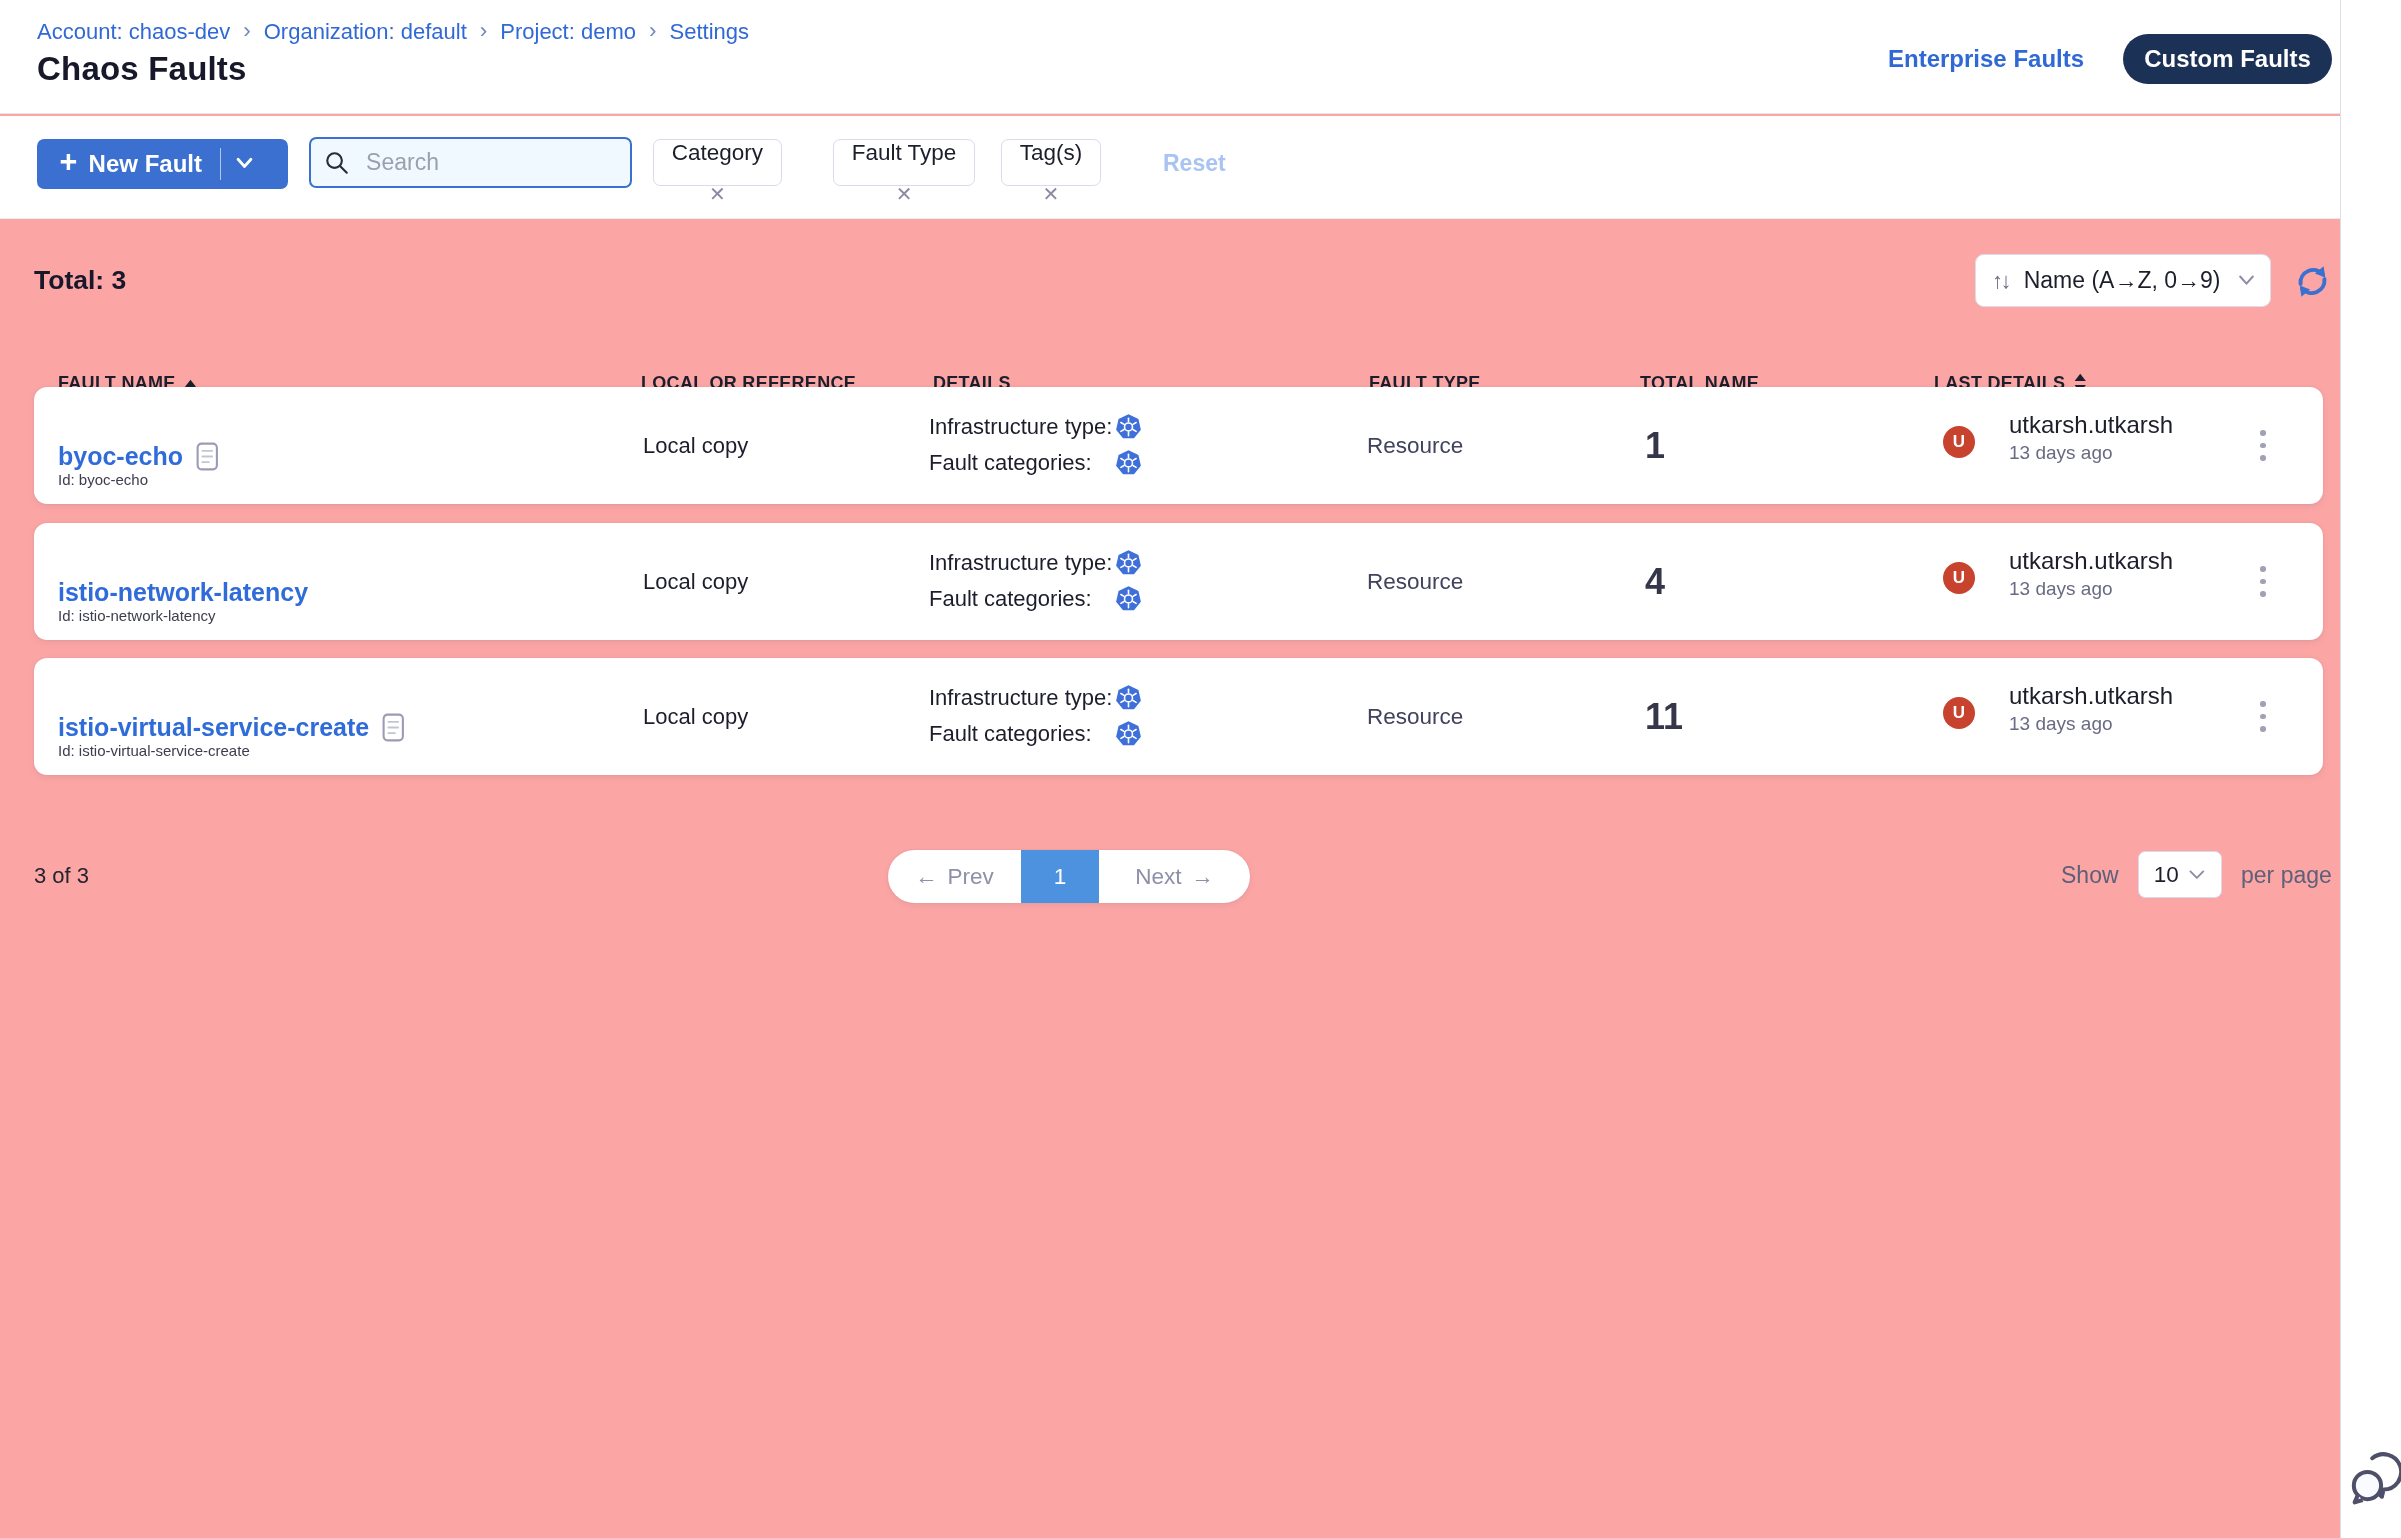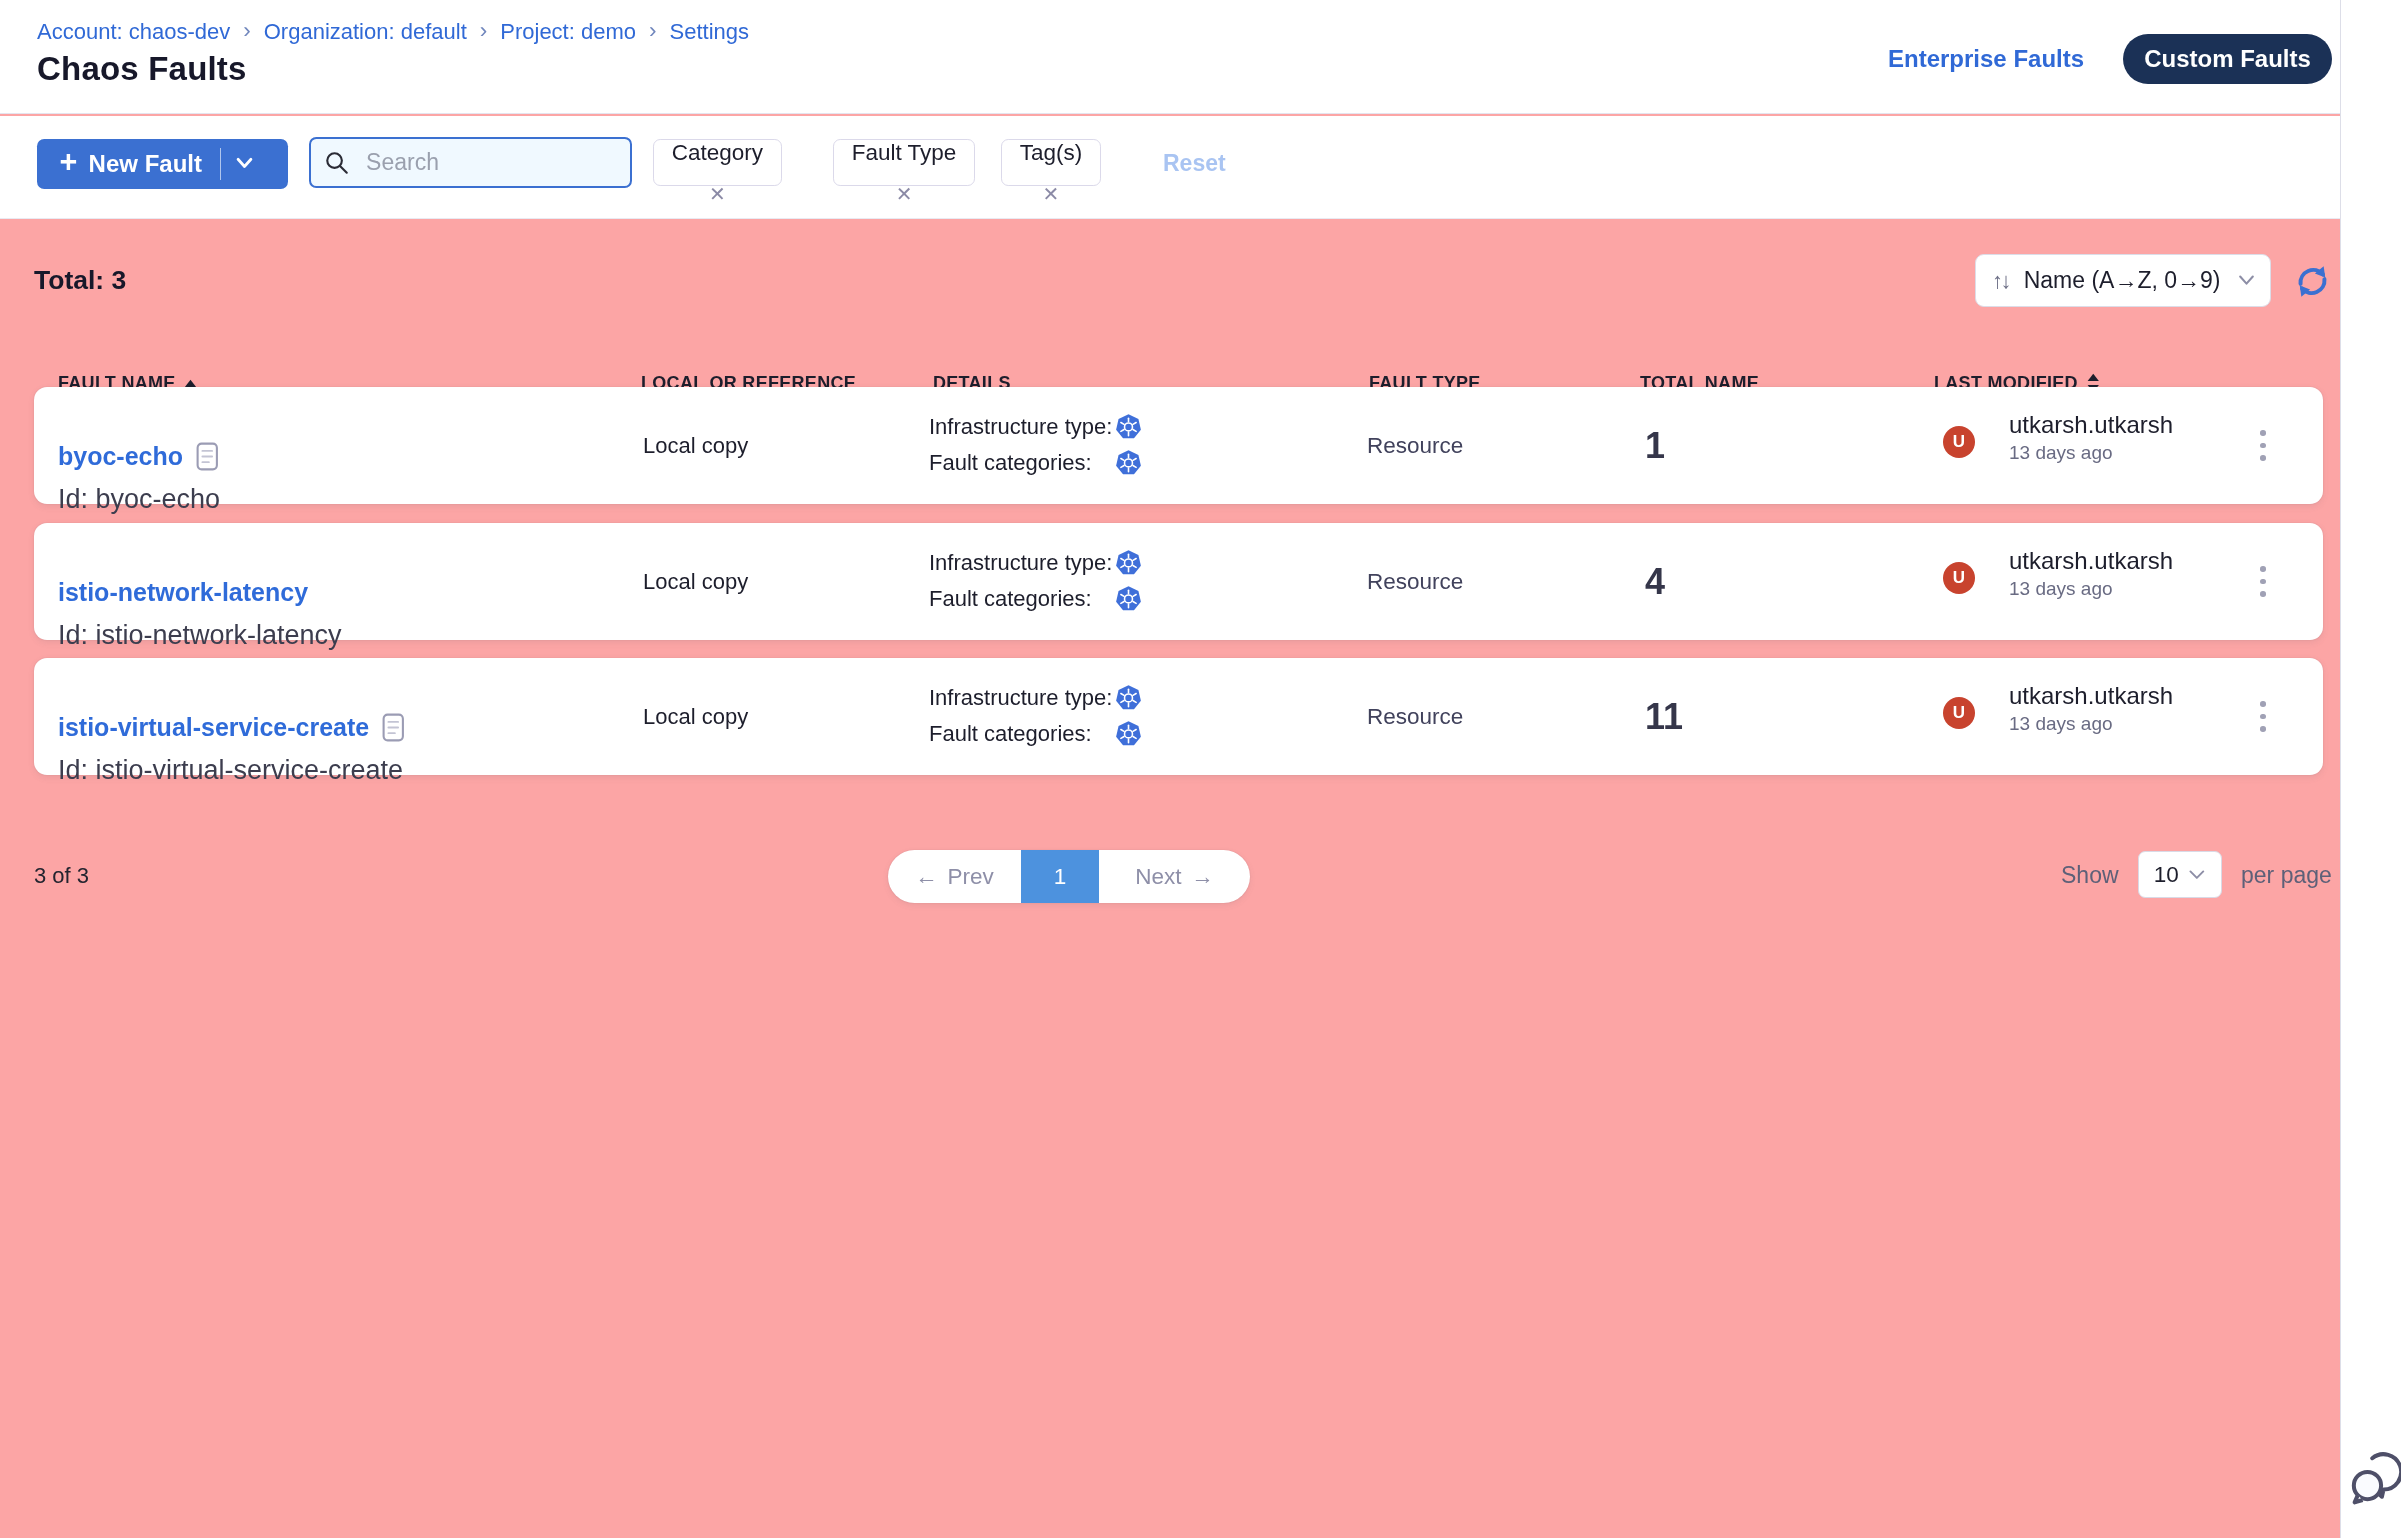--- a/index.html
+++ b/index.html
@@ -93,21 +93,21 @@
   .row-card {
     position: absolute; left: 34px; width: 2289px; height: 117px;
     background: #fff; border-radius: 13px;
     box-shadow: 0 0 1.6px rgba(40,41,61,.14), 0 2.4px 6.4px rgba(96,97,112,.10);
   }
   .row-1 { top: 387px; } .row-2 { top: 523px; } .row-3 { top: 658px; }
 
   .cell-name { position: absolute; left: 24px; top: 19px; }
   .fault-name-line { display: flex; align-items: center; gap: 13px; margin-top: 36px; }
   .fault-link { font-size: 25px; font-weight: bold; color: #2f6bd9; text-decoration: none; cursor: pointer; }
-  .fault-id { font-size: 27px; color: #3c3d4e; margin-top: 13px; }
+  .fault-id { font-size: 15px; color: #3c3d4e; }
 
   .cell-local { position: absolute; left: 609px; top: 0; height: 117px; display: flex; align-items: center; font-size: 22px; color: #1d1e2c; }
 
   .cell-details { position: absolute; left: 895px; top: 50%; transform: translateY(-50%); display: grid; grid-template-columns: 186px auto; row-gap: 7.2px; align-items: center; }
   .detail-label { font-size: 22px; color: #1d1e2c; }
   .k8s-badge { width: 29px; height: 29px; display: flex; }
 
   .cell-faulttype { position: absolute; left: 1333px; top: 0; height: 117px; display: flex; align-items: center; font-size: 22.5px; color: #41425c; }
 
   .cell-runs { position: absolute; left: 1611px; top: 0; height: 117px; display: flex; align-items: center; font-size: 36px; font-weight: bold; color: #35364a; }
@@ -260,21 +260,21 @@
     <div class="th th-details">
       <span>DETAILS</span>
     </div>
     <div class="th th-faulttype">
       <span>FAULT TYPE</span>
     </div>
     <div class="th th-runs">
       <span>TOTAL NAME</span>
     </div>
     <div class="th th-modified">
-      <span>LAST MODIFIED</span>
+      <span>LAST DETAILS</span>
       <svg width="14.5" height="21" viewBox="0 0 18 26">
         <polygon points="9,1 16,10 2,10" fill="#1d1e2c"></polygon>
         <polygon points="2,15 16,15 9,24" fill="#1d1e2c"></polygon>
       </svg>
     </div>
   </div>
 
   <article class="row-card row-1">
     <div class="cell-name">
       <div class="fault-name-line">

